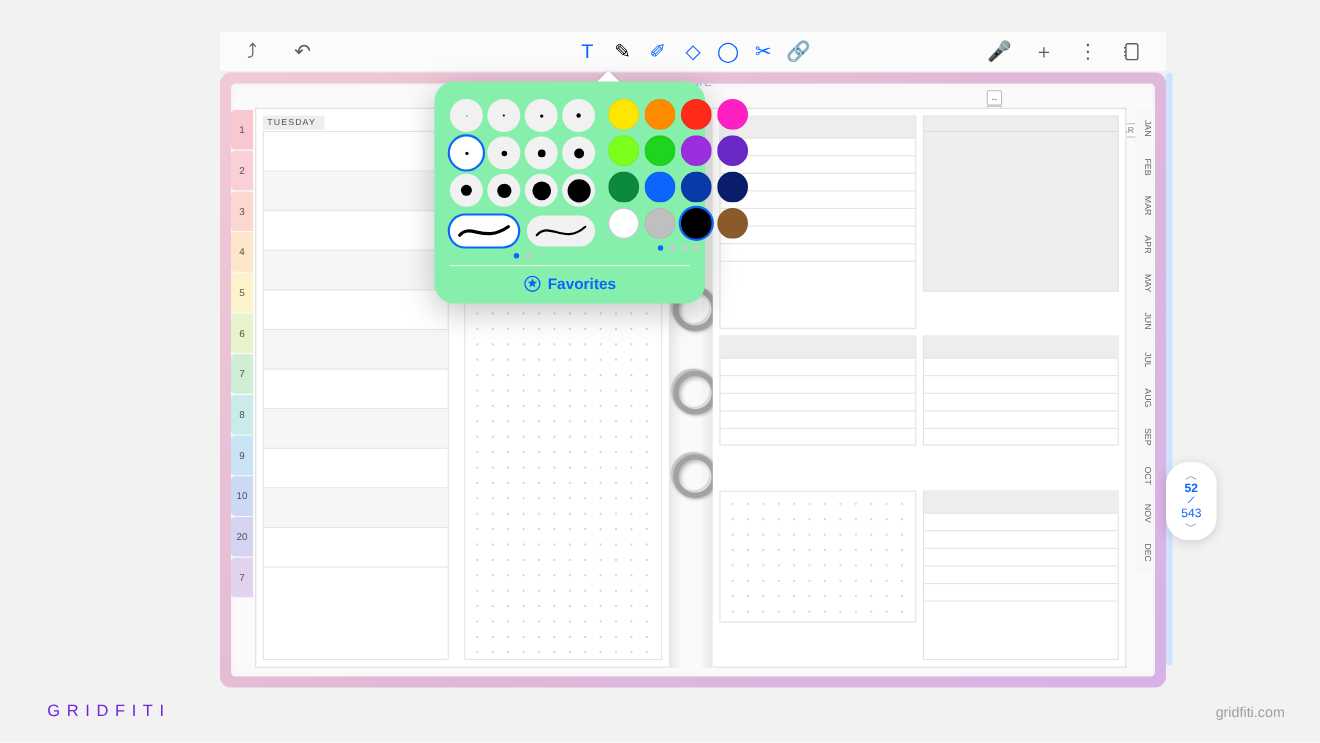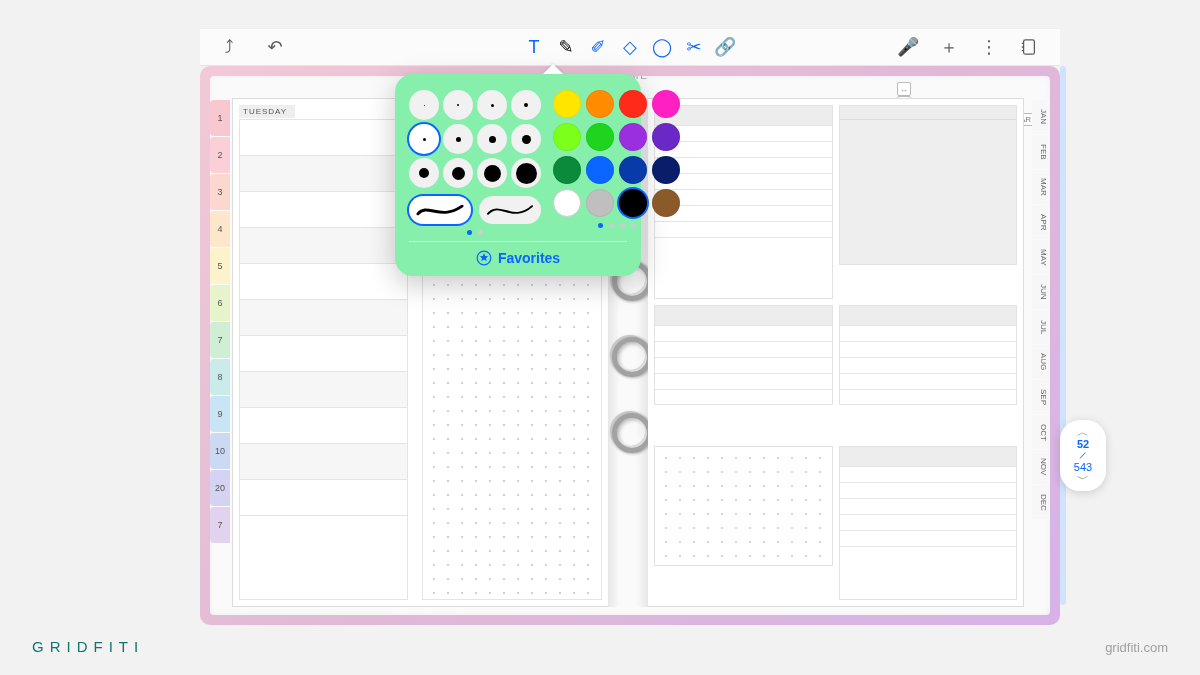--- a/index.html
+++ b/index.html
@@ -8,25 +8,25 @@
     width: 1200px;
     height: 675px;
     background: #f2f2f2;
     font-family: -apple-system, "Helvetica Neue", Arial, sans-serif;
     position: relative;
     overflow: hidden;
     color: #333;
   }
   .brand-left {
     position: absolute;
-    left: 32px;
+    left: 43px;
     bottom: 20px;
     font-size: 15px;
     letter-spacing: 6px;
-    color: #0f766e;
+    color: #6d28d9;
     font-weight: 500;
   }
   .brand-right {
     position: absolute;
     right: 32px;
     bottom: 20px;
     font-size: 13px;
     color: #a0a0a0;
   }
 

